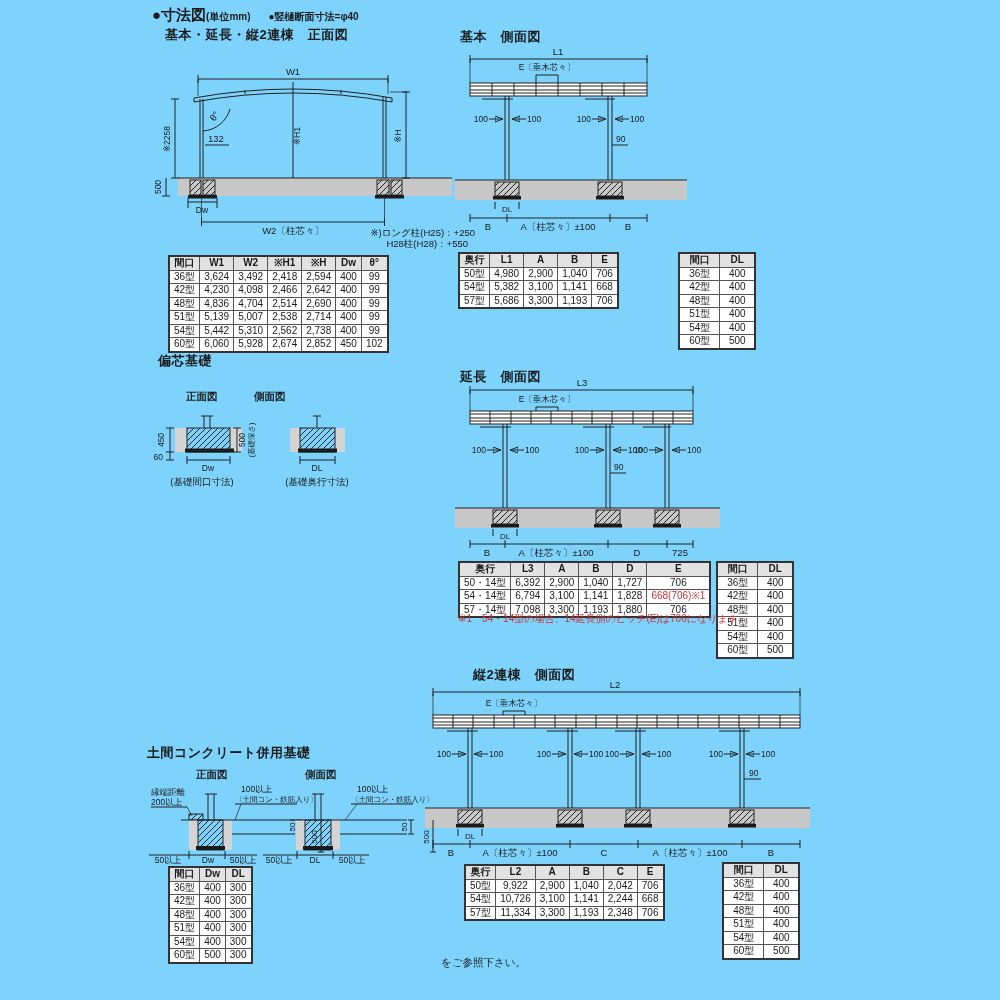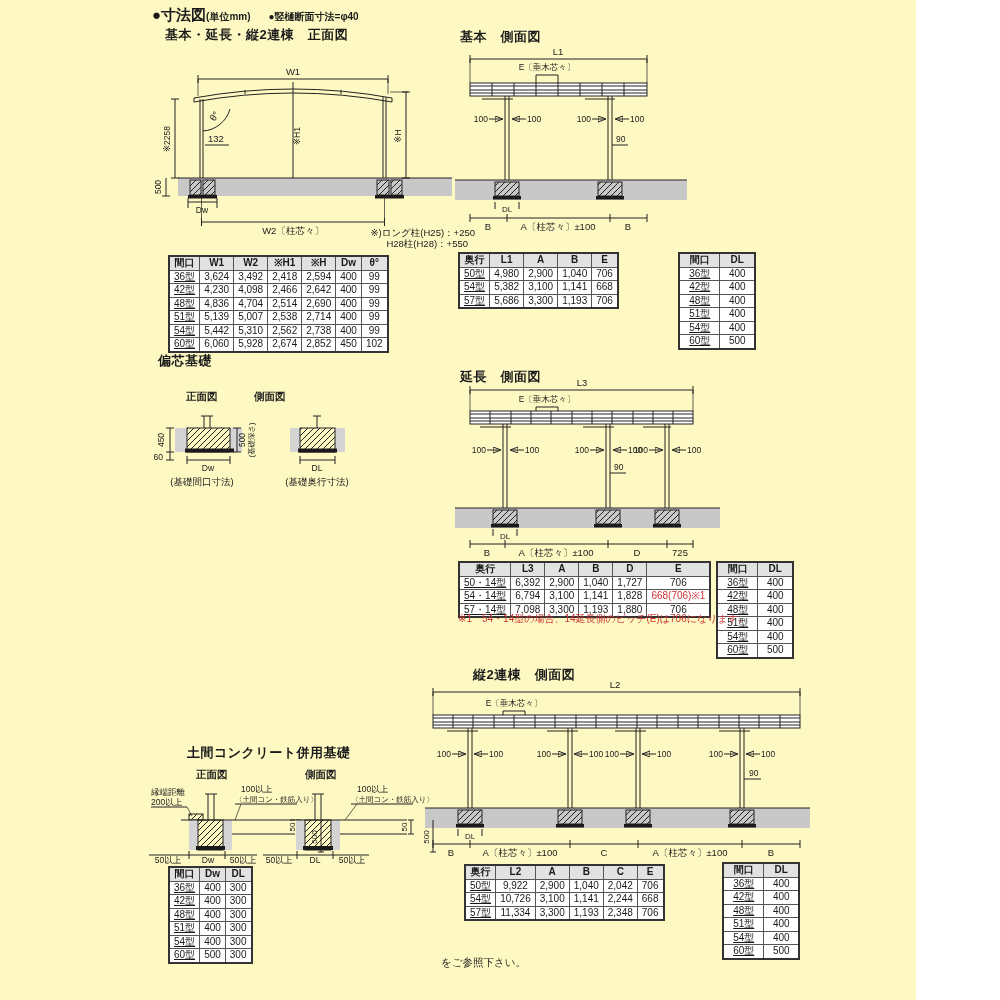--- a/index.html
+++ b/index.html
@@ -1,27 +1,27 @@
 <!DOCTYPE html>
 <html><head>
 <meta charset="utf-8">
 <style>
   html,body{margin:0;padding:0;background:#fff;}
-  #page{position:relative;width:916px;height:1000px;background:#fef9c3;overflow:hidden;
+  #page{position:relative;width:1000px;height:1000px;background:#7dd3fc;overflow:hidden;
         font-family:"Liberation Sans","DejaVu Sans",sans-serif;color:#1a1a1a;}
   .abs{position:absolute;}
   .hdr-main{font-size:15px;font-weight:bold;}
   .hdr-unit{font-size:10px;font-weight:bold;}
   .hdr-sub{font-size:10px;font-weight:bold;margin-left:18px;}
   .sec-title{font-size:13px;font-weight:bold;letter-spacing:.5px;}
   table.dim{border-collapse:collapse;border:2px solid #333;background:#fff;}
   table.dim th,table.dim td{border:1px solid #555;font-size:10px;line-height:12px;height:12.5px;
         padding:0 4px;text-align:center;white-space:nowrap;font-family:"Liberation Sans",sans-serif;}
   table.dim th{background:#e2e2e2;font-weight:bold;}
-  table.dim td.rowlabel{text-decoration:underline;margin-left:43px;}
+  table.dim td.rowlabel{margin-left:43px;}
   table.dim td.red{color:#c33;}
   .note-red{font-size:10px;color:#c33;white-space:nowrap;}
   .note-block{font-size:10.5px;line-height:13.5px;color:#1a1a1a;}
   .note-block .ind{padding-left:9px;}
   svg text{font-family:"Liberation Sans","DejaVu Sans",sans-serif;fill:#1a1a1a;}
   svg .dimtxt{font-size:9.5px;}
   svg .dimtxt-s{font-size:8.5px;}
   svg .lbl{font-size:10.5px;font-weight:bold;}
   svg line,svg path{stroke:#222;stroke-width:1;fill:none;}
   svg .thin{stroke-width:.7;}
@@ -33,21 +33,21 @@
 
   <div class="abs" style="left:152px;top:6px;">
     <span class="hdr-main">●寸法図</span><span class="hdr-unit">(単位mm)</span><span class="hdr-sub">●竪樋断面寸法=φ40</span>
   </div>
 
   <div class="abs sec-title" style="left:165px;top:26px;">基本・延長・縦2連棟　正面図</div>
   <div class="abs sec-title" style="left:460px;top:28px;">基本　側面図</div>
   <div class="abs sec-title" style="left:158px;top:352px;text-align:center;">偏芯基礎</div>
   <div class="abs sec-title" style="left:460px;top:368px;">延長　側面図</div>
   <div class="abs sec-title" style="left:425px;top:666px;margin-left:48px;">縦2連棟　側面図</div>
-  <div class="abs sec-title" style="left:147px;top:744px;margin-left:40px;">土間コンクリート併用基礎</div>
+  <div class="abs sec-title" style="left:147px;top:744px;">土間コンクリート併用基礎</div>
 
   <svg class="abs" style="left:150px;top:52px;" width="330" height="200" viewBox="0 0 330 200">
     <defs>
       <pattern id="hatchF" width="6" height="6" patternUnits="userSpaceOnUse">
         <path d="M0,6 L6,0" stroke="#333" stroke-width="1"></path>
       </pattern>
     </defs>
 
     <g>
       <line x1="48" y1="27" x2="238" y2="27"></line>

